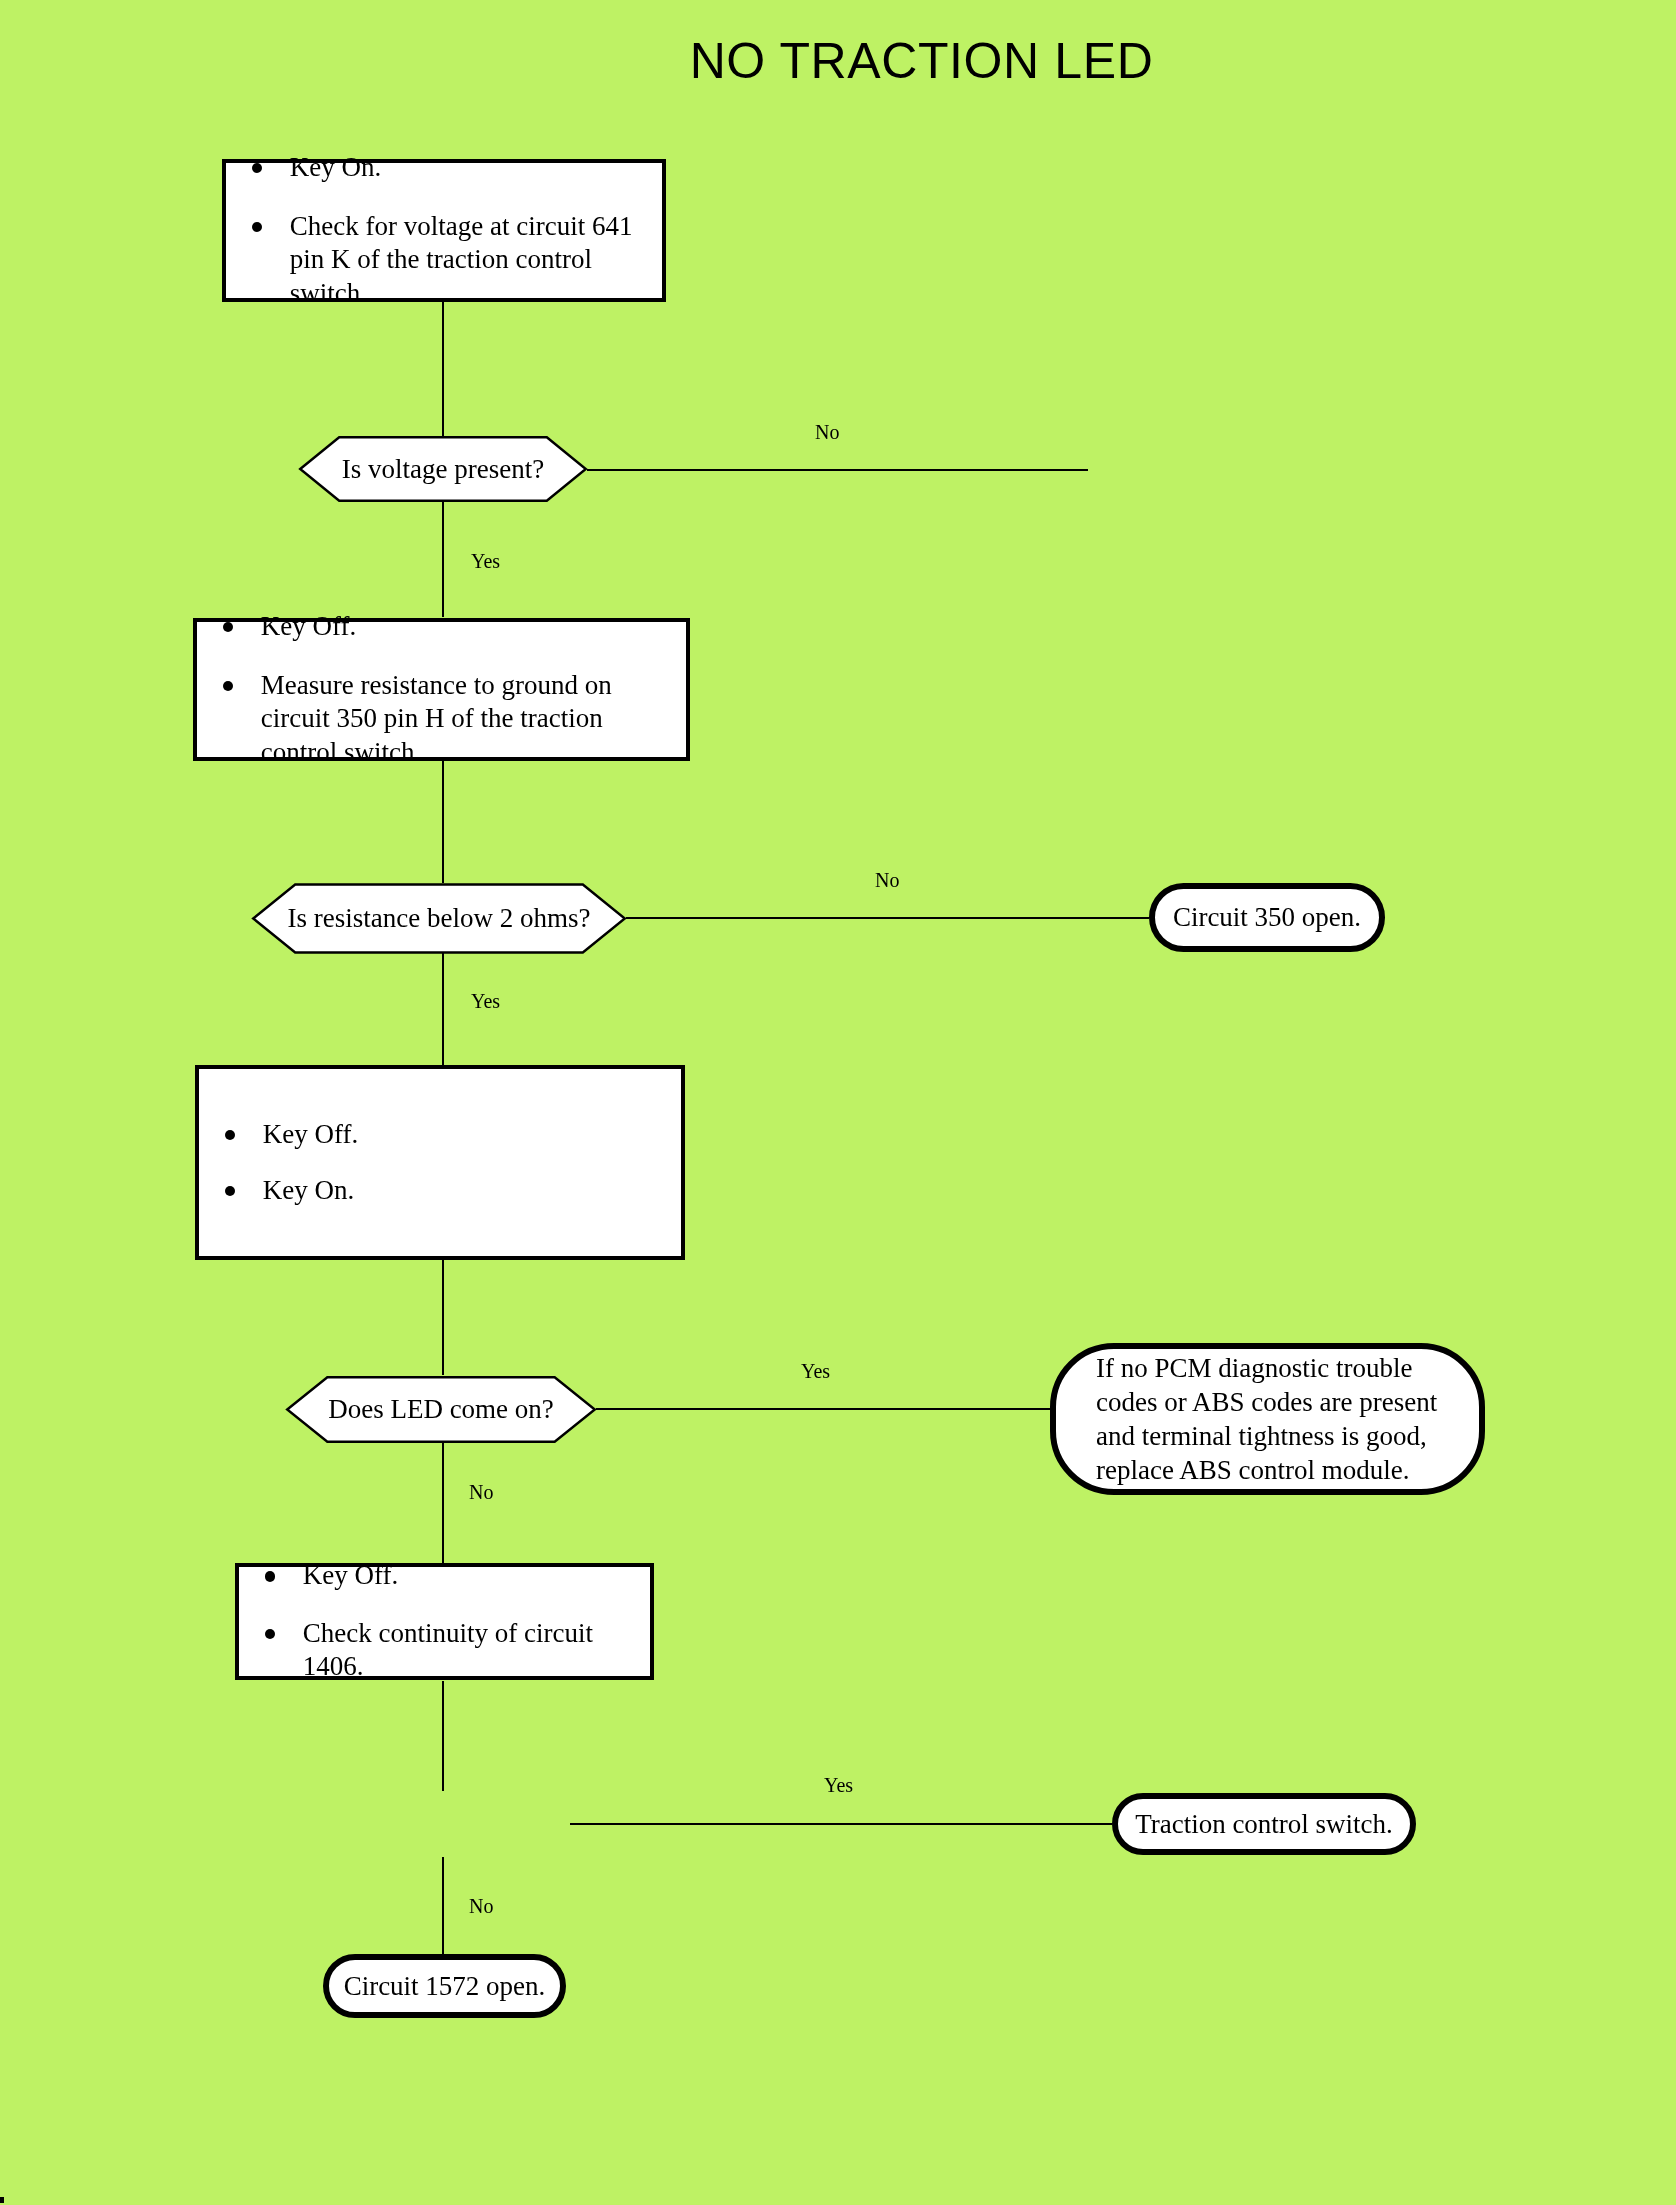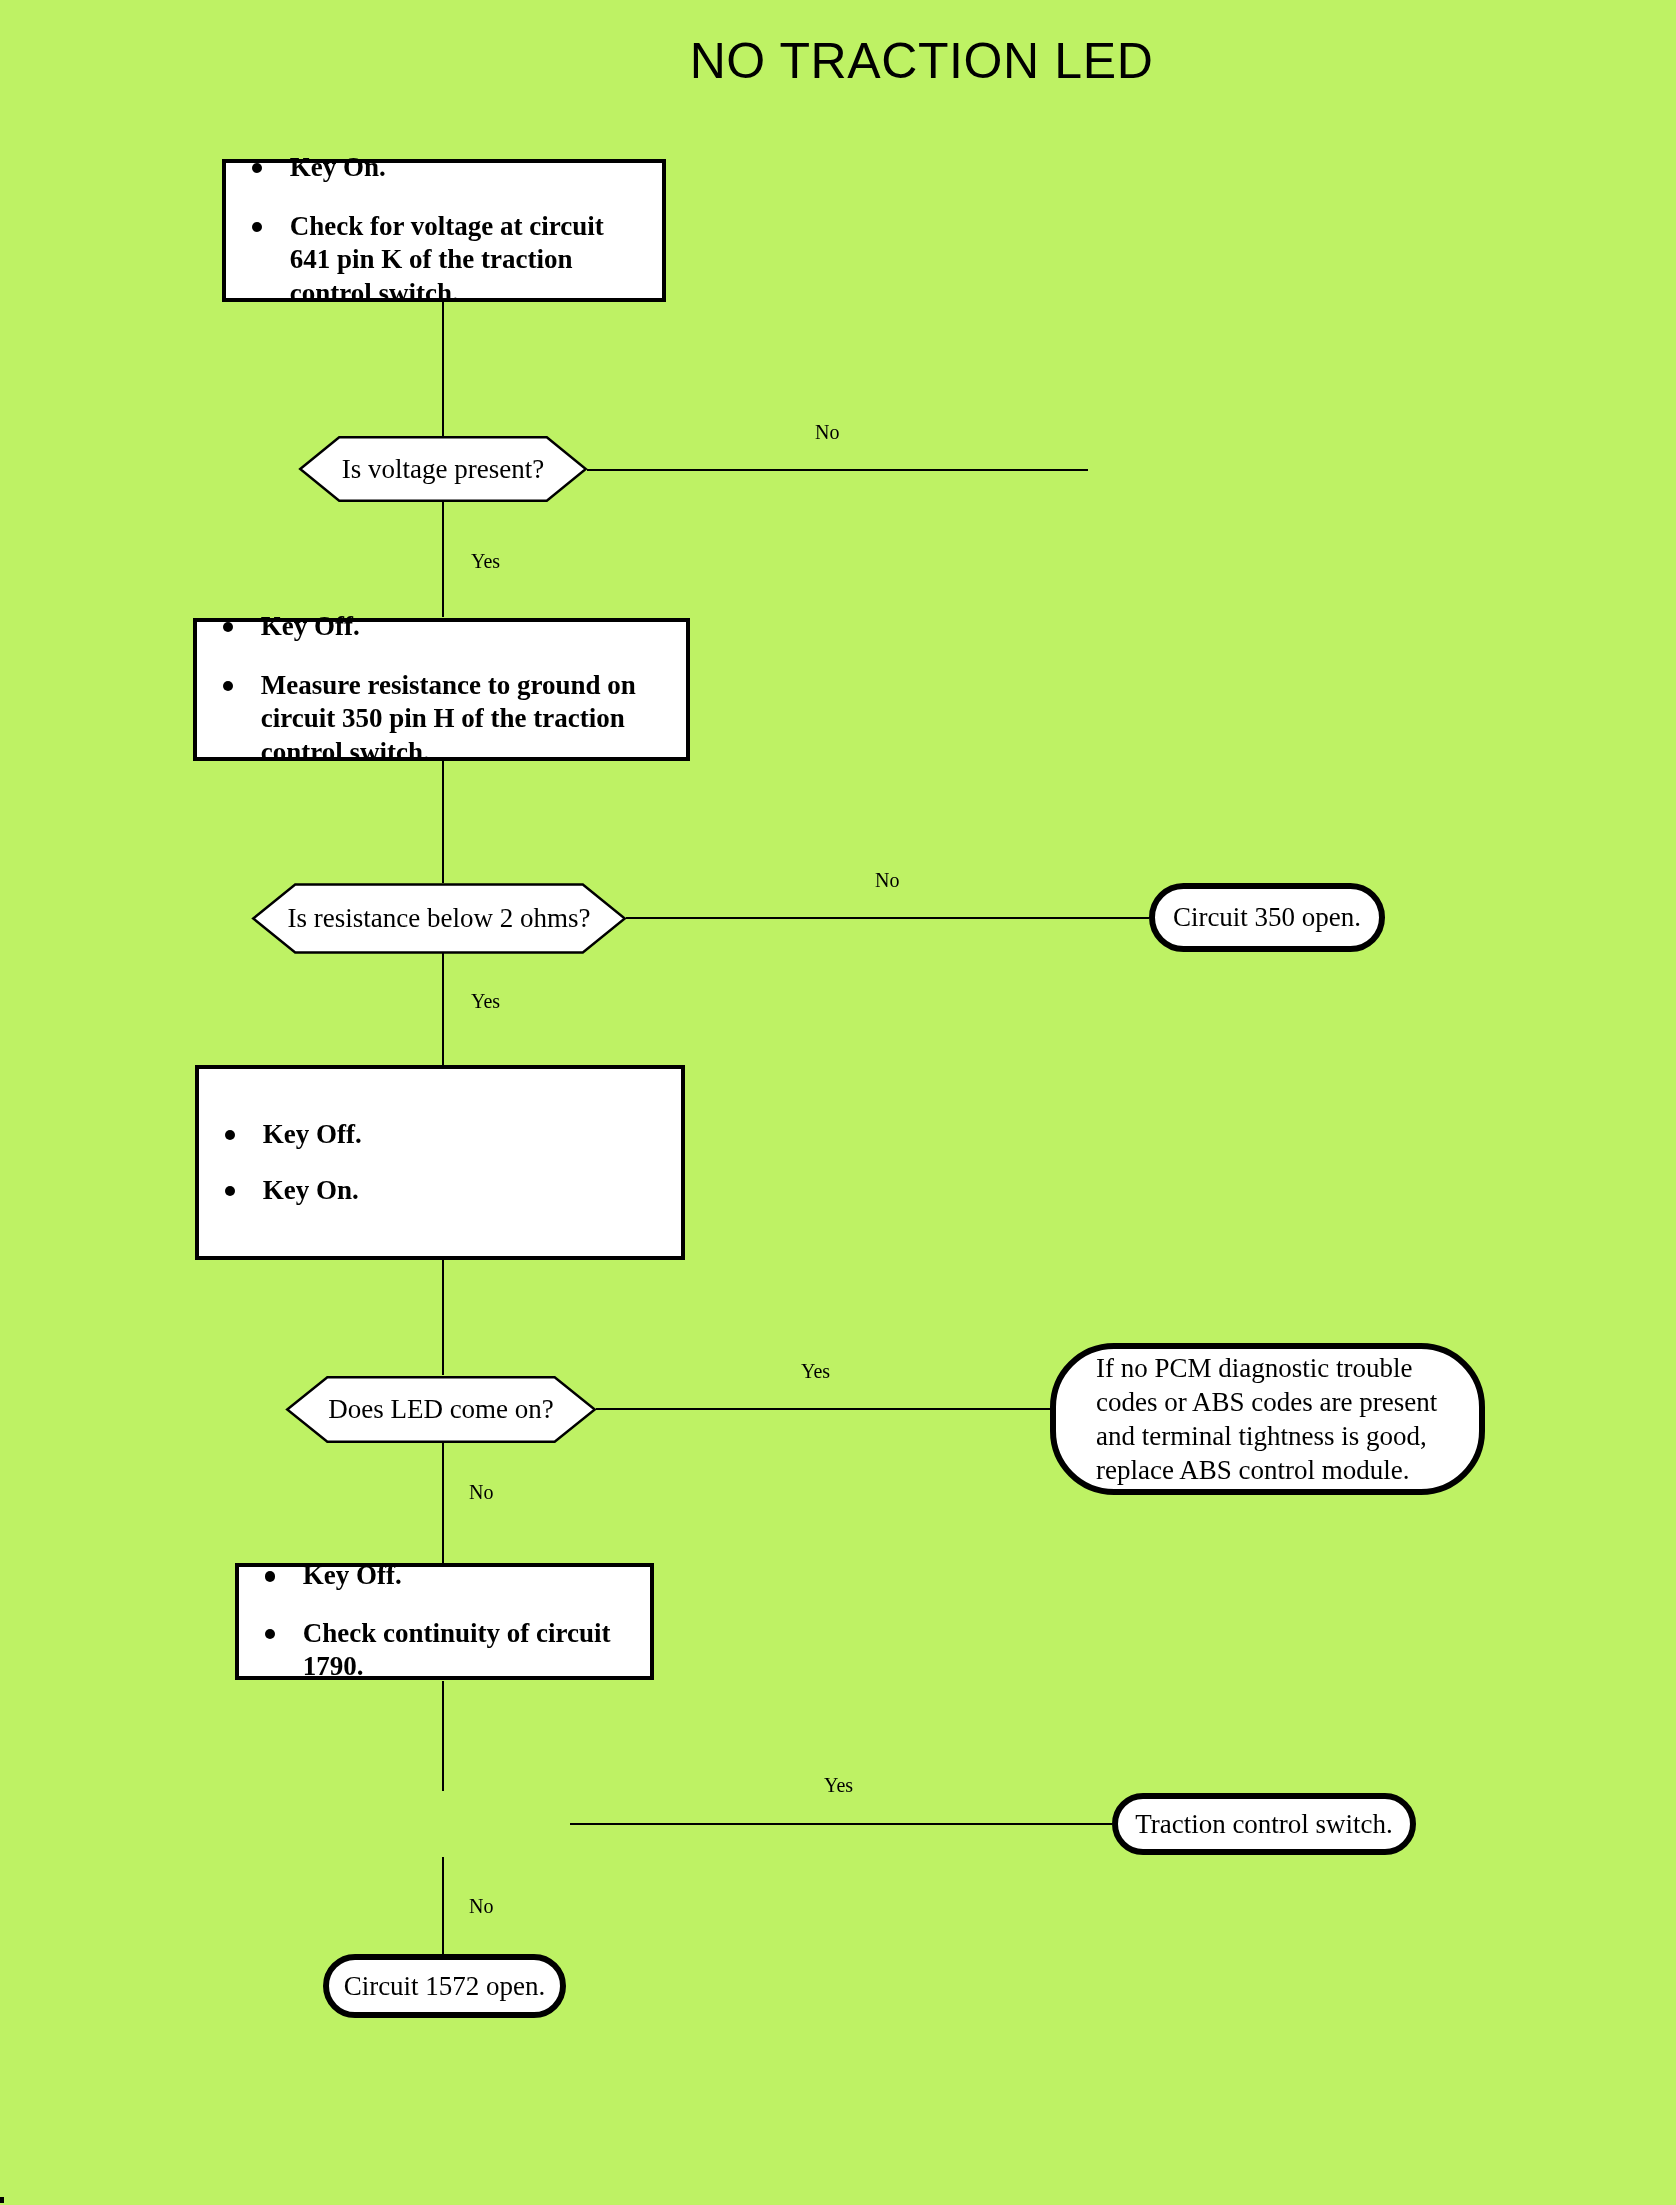--- a/index.html
+++ b/index.html
@@ -42,21 +42,20 @@
     flex:0 0 auto;
     width:10.3px; height:10.3px;
     border-radius:50%;
     background:#000;
     margin-top:12px;
     margin-right:28px;
   }
   .btext{
     font-size:27px;
     line-height:1.24;
-    font-weight:bold;
   }
   
   .hex{position:absolute;}
   .hex svg{position:absolute; left:0; top:0; width:100%; height:100%; overflow:visible;}
   .hex polygon{fill:#ffffff; stroke:#000000; stroke-width:4;}
   .hex-label{
     position:absolute; left:0; top:0; right:0; bottom:0;
     display:flex; align-items:center; justify-content:center;
     font-size:27px;
     white-space:nowrap;
@@ -208,21 +207,21 @@
   <div class="vline v6"></div>
   <div class="elabel no3">No</div>
 
   <div class="pbox box4">
     <div class="brow">
       <span class="dot"></span>
       <span class="btext">Key Off.</span>
     </div>
     <div class="brow">
       <span class="dot"></span>
-      <span class="btext">Check continuity of circuit 1790.</span>
+      <span class="btext">Check continuity of circuit 1406.</span>
     </div>
   </div>
 
   <div class="vline v7"></div>
 
 
   <div class="hline h4"></div>
   <div class="elabel yes4">Yes</div>
 
   <div class="term term4">

